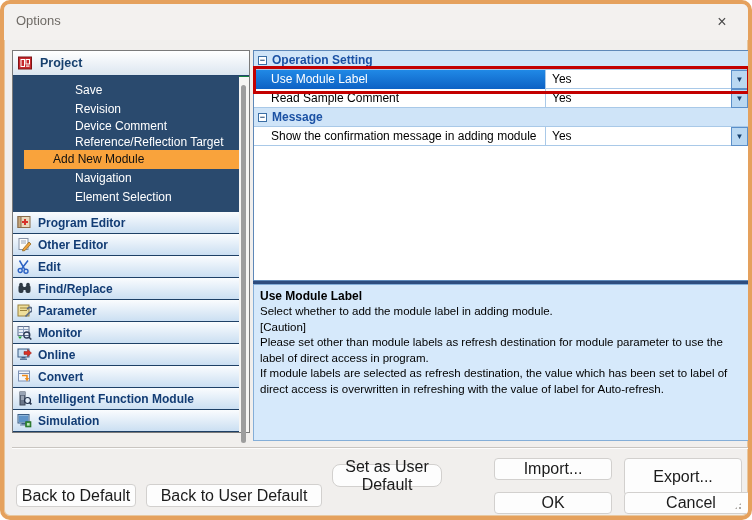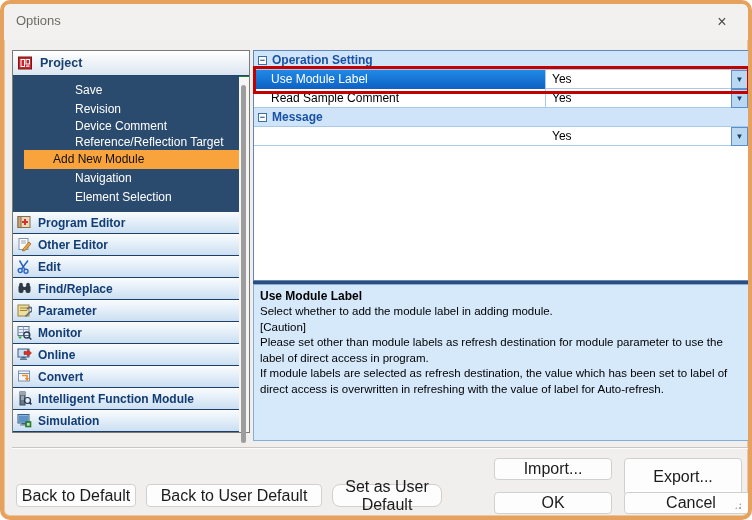--- a/index.html
+++ b/index.html
@@ -70,21 +70,21 @@
   
   .hsep { position:absolute; left:8px; top:443px; width:737px; height:2px;
           border-top:1px solid #C9C5C1; border-bottom:1px solid #FDFDFD; }
   .btn { position:absolute; background:#FDFDFD; border:1px solid #D2D0CE; border-radius:4px;
          font-size:16px; color:#1B1B1B; display:flex; align-items:center; justify-content:center;
          font-family:inherit; cursor:pointer; }
   .b-import { left:490px; top:454px; width:118px; height:22px; }
   .b-export { left:620px; top:454px; width:118px; height:38px; }
   .b-bd     { left:12px;  top:480px; width:120px; height:23px; }
   .b-bud    { left:142px; top:480px; width:176px; height:23px; }
-  .b-sud    { left:328px; top:480px; width:110px; height:23px;border-radius:8px; }
+  .b-sud    { left:328px; top:460px; width:110px; height:23px;border-radius:8px; }
   .b-ok     { left:490px; top:488px; width:118px; height:22px; }
   .b-cancel { left:620px; top:488px; width:134px; height:22px; }
 
   .grip { position:absolute; right:5px; bottom:5px; width:10px; height:10px;
           background-image: radial-gradient(#ABA7A3 1px, transparent 1.2px);
           background-size:4px 4px; background-position:1px 1px;
           clip-path: polygon(100% 0, 100% 100%, 0 100%); cursor:nwse-resize; }
 </style>
 </head>
 <body>
@@ -265,20 +265,21 @@
           <span>▼</span>
         </span>
     </div>
 
     <div class="g-header" style="top:57px;">
       <span class="expander">−</span>
       <span>Message</span>
     </div>
 
     <div class="g-row" style="top:76px;">
+      <span class="lbl">Show the confirmation message in adding module</span>
       <span class="val">Yes</span>
       <span class="dd">
           <span>▼</span>
         </span>
     </div>
   </div>
 
   <div class="red-box"></div>
 
   <div class="splitter"></div>

